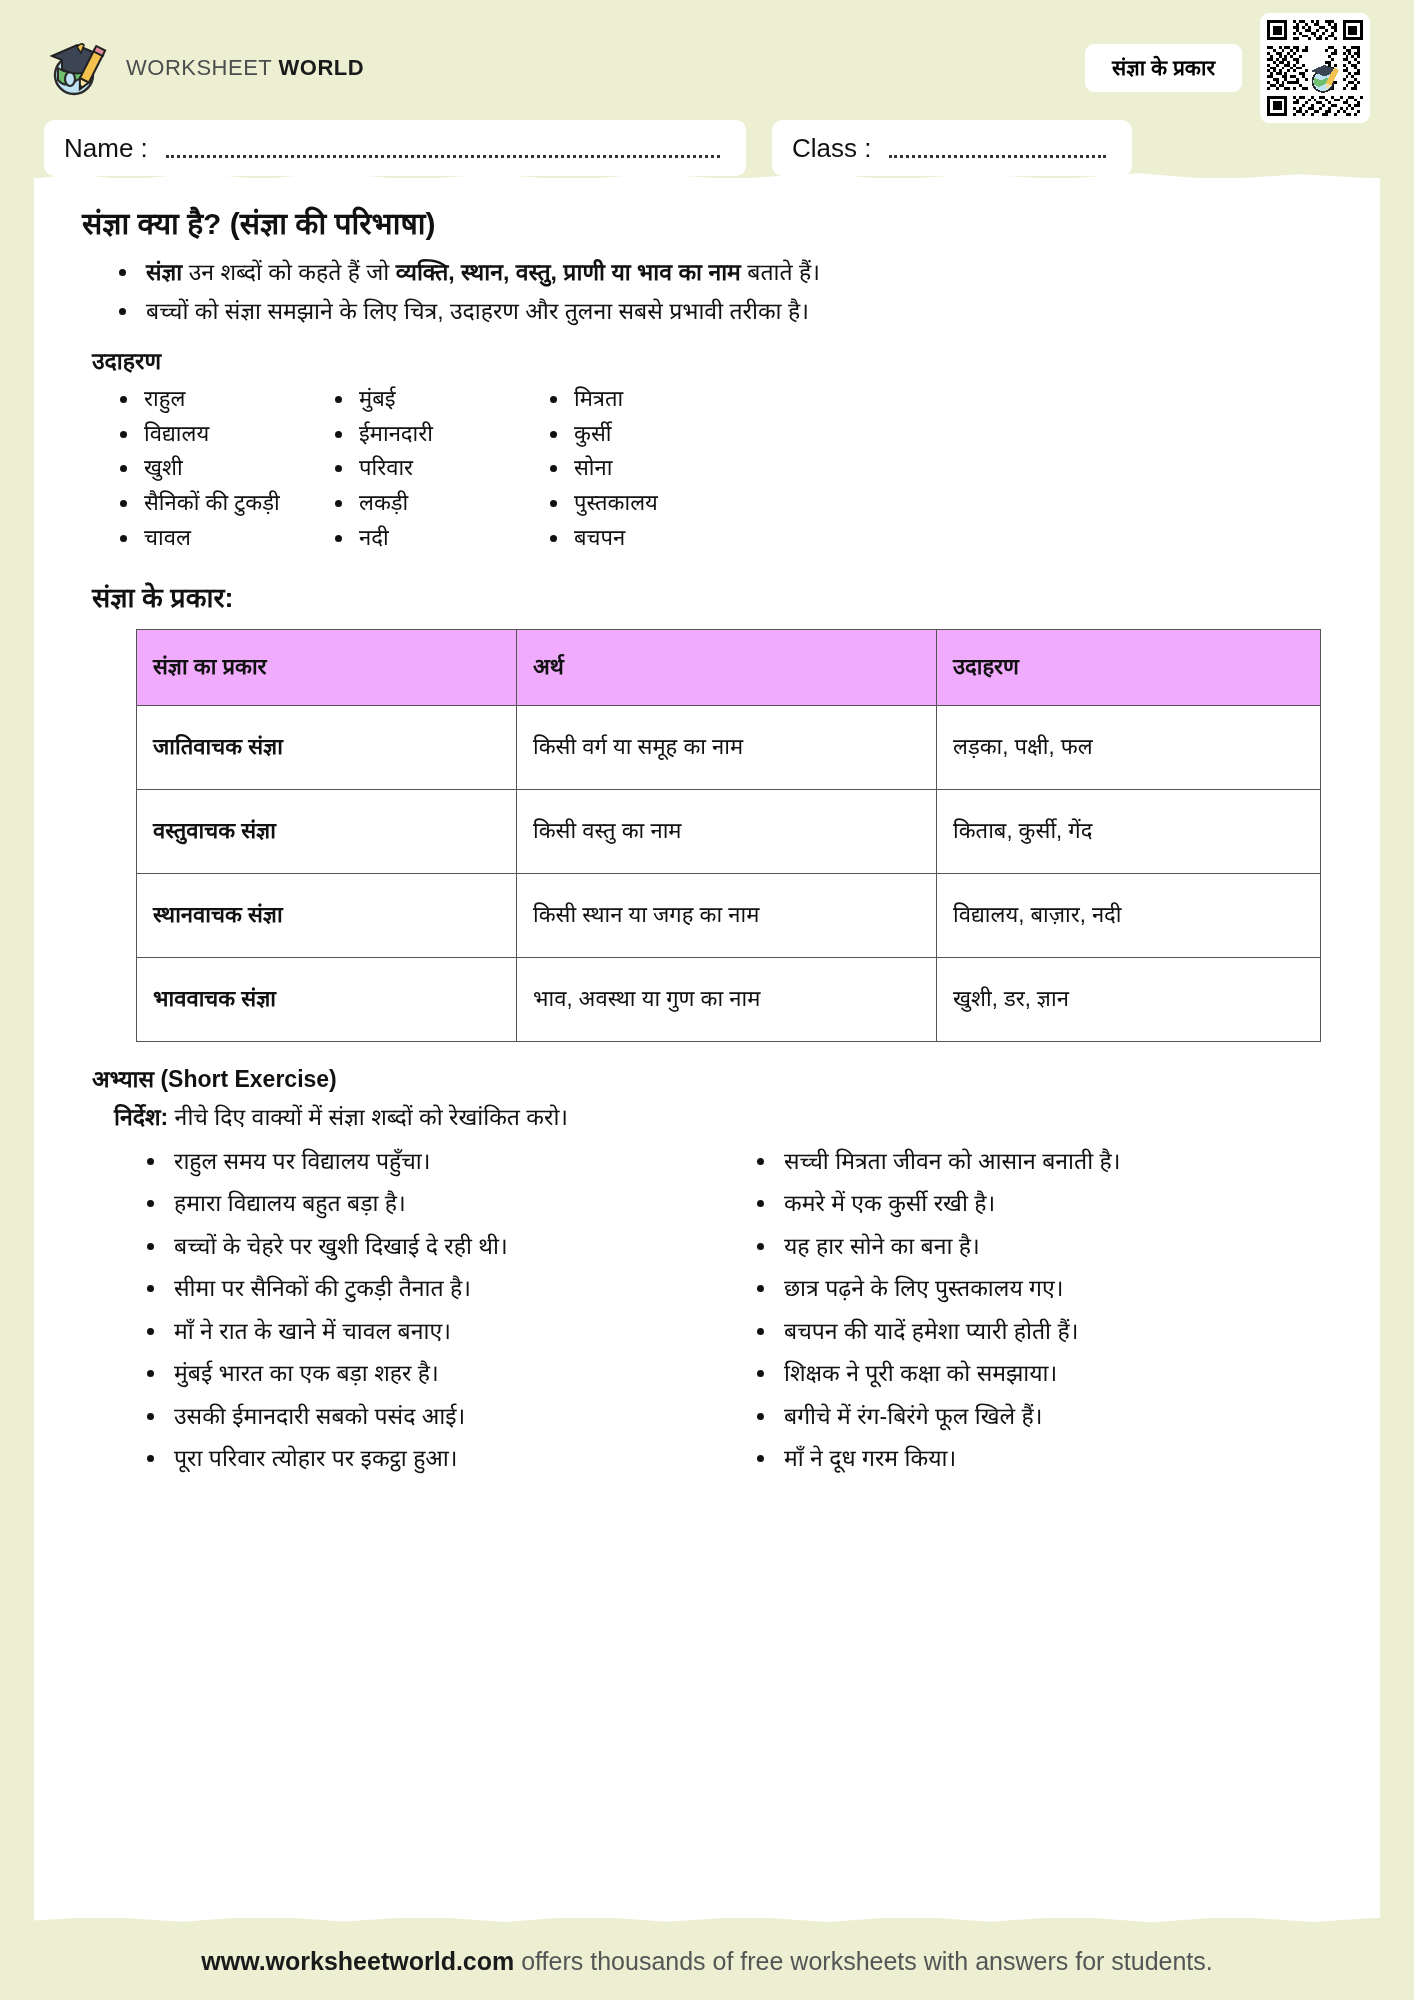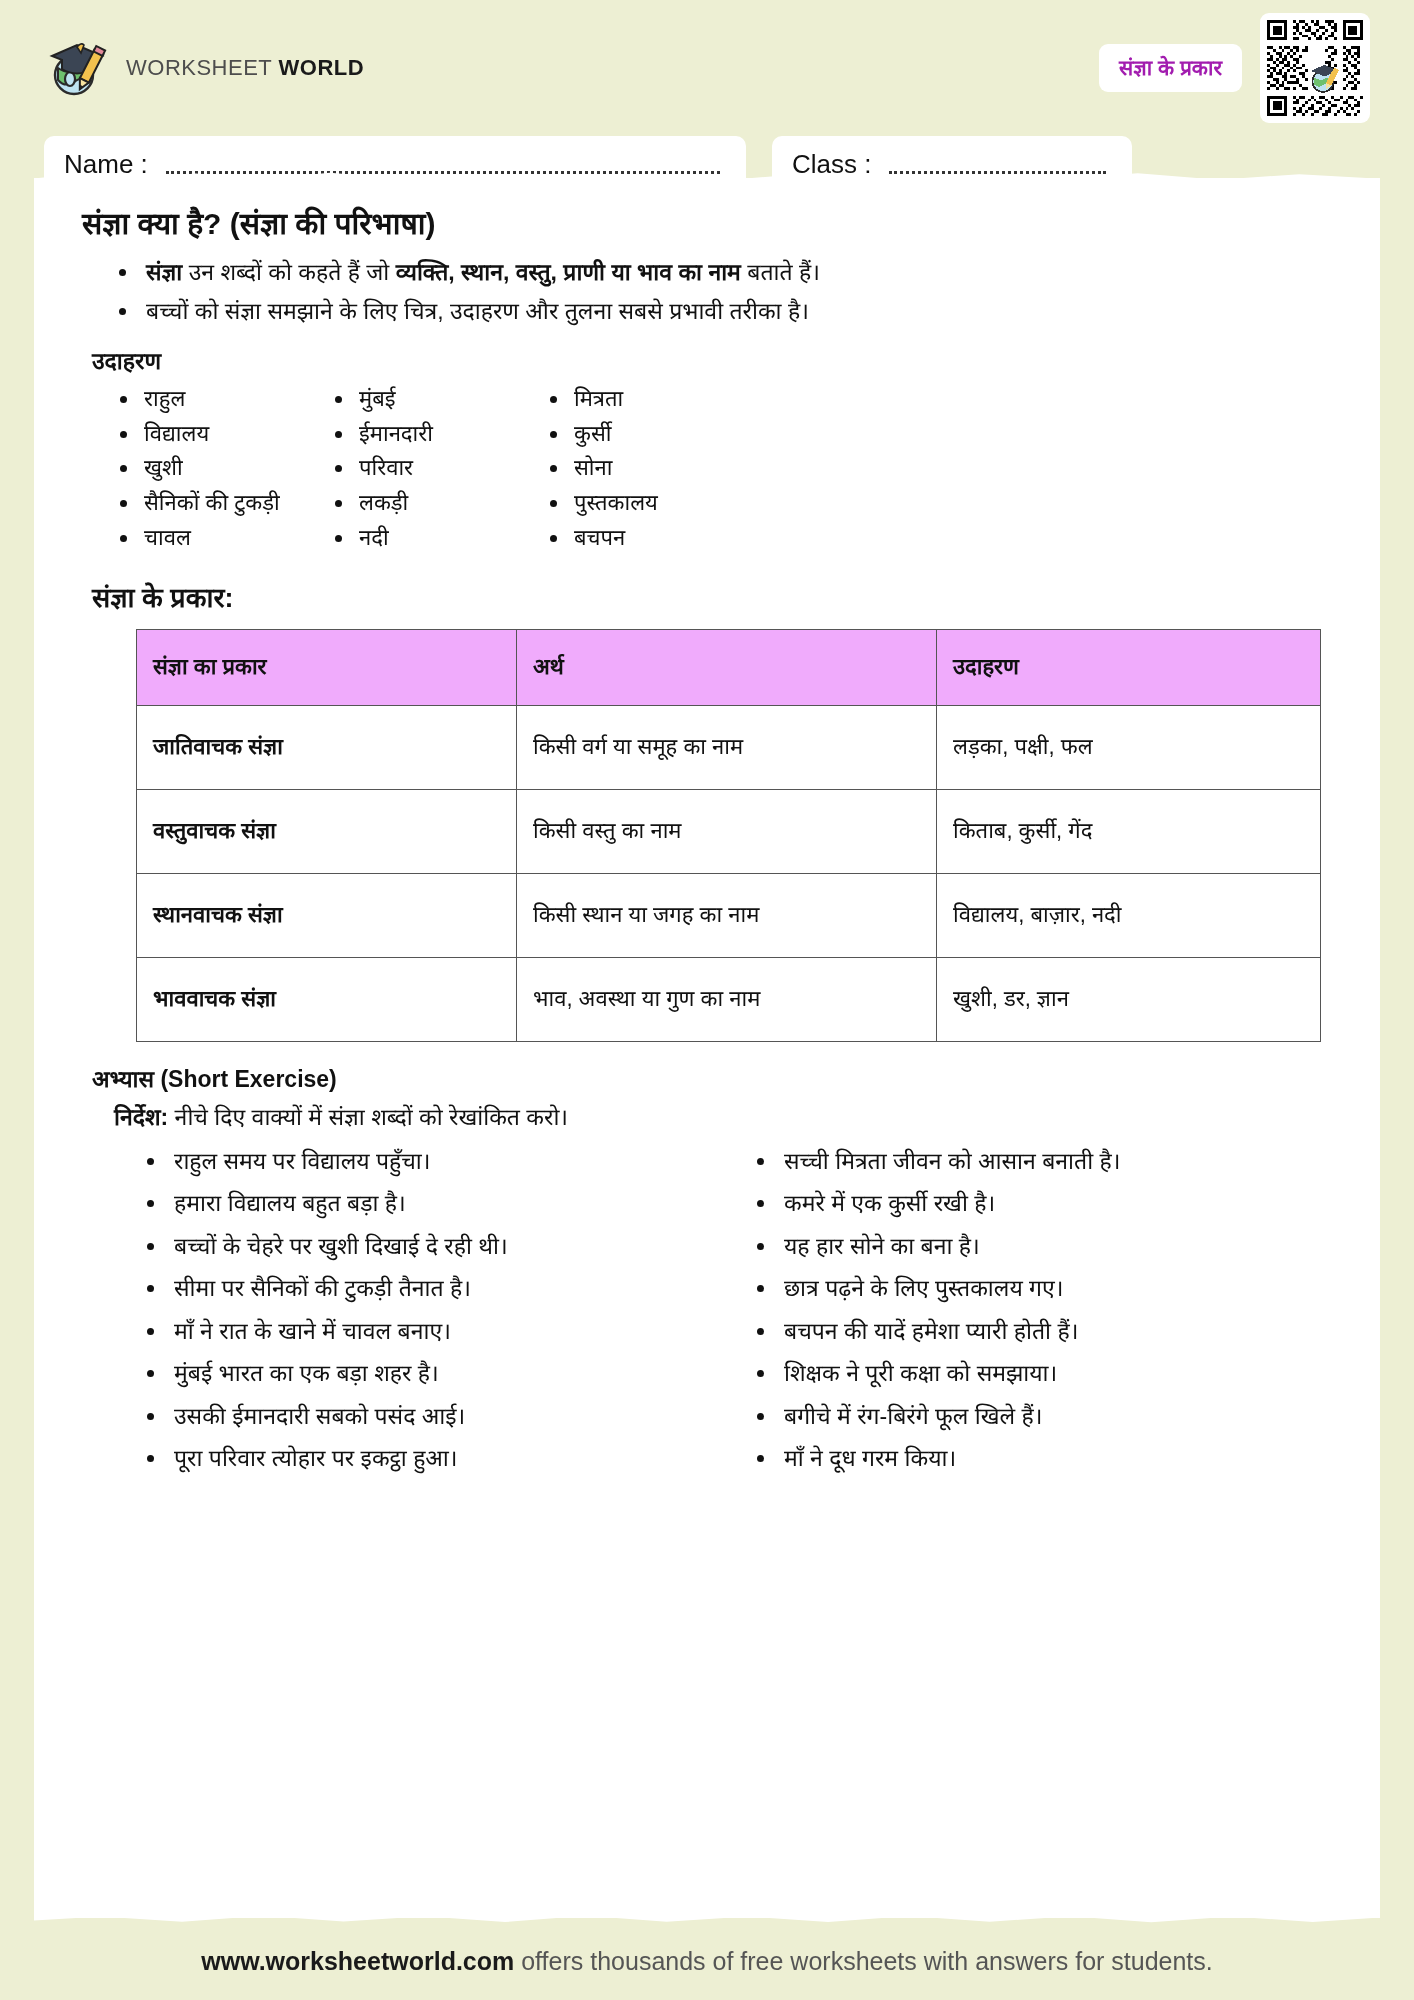--- a/index.html
+++ b/index.html
@@ -41,43 +41,43 @@
   .brand-text b { color: #1a1a1a; font-weight: 700; }
 
   .header-right {
     display: flex;
     align-items: center;
     gap: 18px;
   }
   .topic-badge {
     background: #ffffff;
     border-radius: 9px;
-    padding: 11px 20px;
+    padding: 11px 27px;
     font-size: 21px;
     font-weight: 700;
-    color: #a21caf;
+    color: #000000;
     white-space: nowrap;
     line-height: 1.25;
   }
   .qr-box {
     background: #ffffff;
     border-radius: 9px;
     padding: 7px;
     width: 110px;
     height: 110px;
     display: flex;
     align-items: center;
     justify-content: center;
   }
   .qr-box svg { display: block; }
 
   .fields {
     display: flex;
     gap: 26px;
-    margin-top: 30px;
+    margin-top: 14px;
   }
   .field {
     background: #ffffff;
     border-radius: 10px;
     height: 56px;
     display: flex;
     align-items: center;
     padding: 0 20px;
     gap: 10px;
   }

